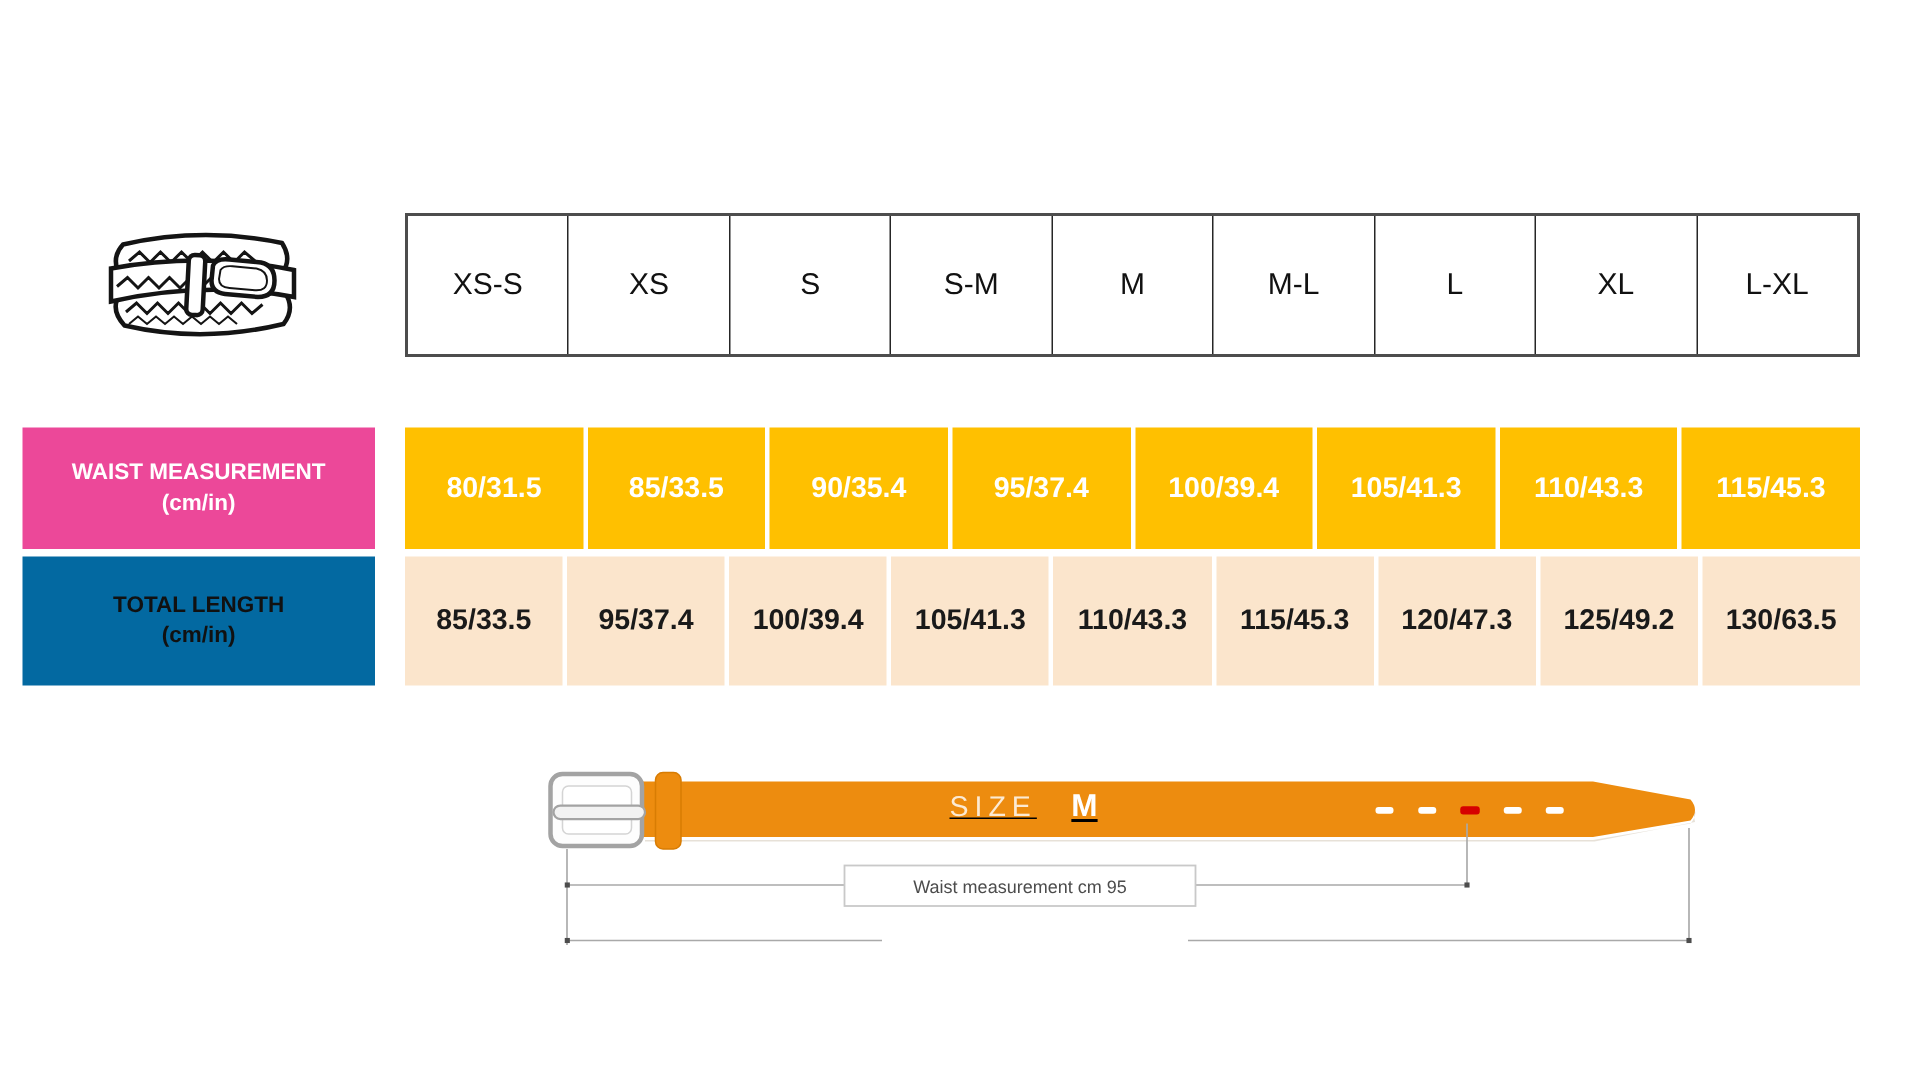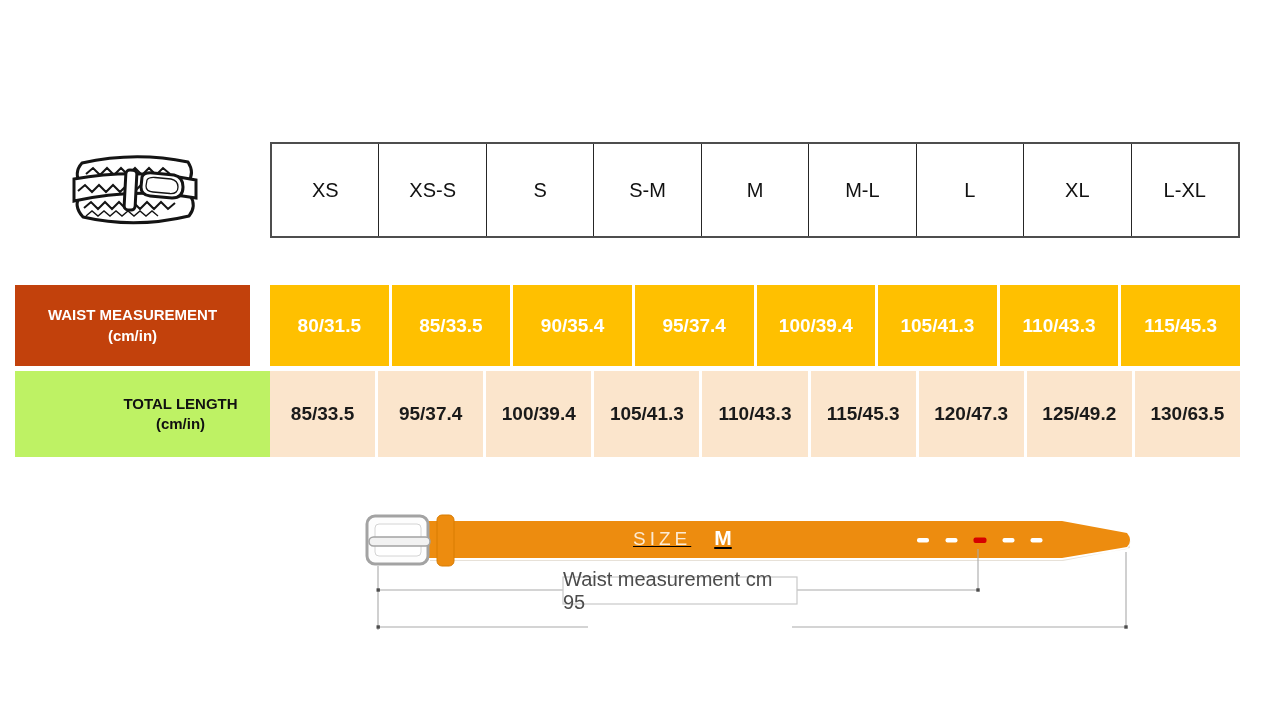--- a/index.html
+++ b/index.html
@@ -12,40 +12,40 @@
   
   .size-header{position:absolute;left:270px;top:142px;width:970px;height:96px;
                display:flex;border:2px solid #4d4d4d;box-sizing:border-box;background:#fff;}
   .size-header .hcell{flex:1;display:flex;align-items:center;justify-content:center;
                font-size:20px;color:#111;border-right:1.5px solid #262626;box-sizing:border-box;}
   .size-header .hcell:last-child{border-right:none;}
 
   
   .rowlabel{position:absolute;left:15px;width:235px;display:flex;flex-direction:column;
             align-items:center;justify-content:center;font-weight:bold;font-size:15px;line-height:1.35;}
-  .rowlabel.waist{top:285px;height:81px;background:#c2410c;color:#fff;align-items:center;}
-  .rowlabel.length{top:371px;height:86px;background:#bef264;color:#111;padding-left:48px;}
+  .rowlabel.waist{top:285px;height:81px;background:#ec4899;color:#fff;align-items:center;}
+  .rowlabel.length{top:371px;height:86px;background:#0369a1;color:#111;}
 
   
   .datarow{position:absolute;left:270px;width:970px;display:flex;gap:3px;}
   .datarow.waist{top:285px;height:81px;}
   .datarow.length{top:371px;height:86px;}
   .datarow .dcell{flex:1;display:flex;align-items:center;justify-content:center;
                   font-weight:bold;font-size:19px;}
   .datarow.waist .dcell{background:#ffc000;color:#fff;}
   .datarow.length .dcell{background:#fbe5cc;color:#1a1a1a;}
 
   
   .diagram-svg{position:absolute;left:0;top:0;width:1280px;height:720px;}
   .size-tag{position:absolute;left:633px;top:526px;display:flex;align-items:baseline;gap:23px;text-decoration:underline;}
   .size-word{font-size:19px;letter-spacing:4px;color:rgba(255,255,255,0.82);}
   .size-value{font-size:21px;font-weight:bold;color:#fff;}
   .waist-note{position:absolute;left:563px;top:577px;width:234px;height:27px;
               display:flex;align-items:center;justify-content:center;
-              font-size:20px;color:#4c4c4c;}
+              font-size:12px;color:#4c4c4c;}
   .length-note{position:absolute;left:550px;top:616px;width:290px;text-align:center;
               font-size:16px;color:#4c4c4c;}
 </style>
 </head>
 <body>
 
 <div class="canvas">
 
   <svg class="belt-photo" viewBox="0 0 142 92">
 
@@ -59,22 +59,22 @@
     <path d="M10,33 Q71,22 132,34 L132,52 Q71,41 10,55 Z" fill="#fff" stroke="#141414" stroke-width="3"></path>
     <path d="M14,45 l7,-6 7,7 7,-7 7,7 7,-7 7,7 7,-7 7,7 7,-7 7,7 7,-7 7,7 7,-7 7,7 7,-6" fill="none" stroke="#141414" stroke-width="2"></path>
 
     <rect x="61" y="24" width="11" height="40" rx="4" transform="rotate(3 66 44)" fill="#fff" stroke="#141414" stroke-width="3"></rect>
 
     <path d="M78,31 Q80,26 89,27 L110,29 Q119,31 119,41 Q119,52 108,52 L86,50 Q77,49 77,41 Z" fill="#fff" stroke="#141414" stroke-width="3"></path>
     <path d="M83,34 Q85,31 91,31.5 L107,33 Q114,34.5 114,41 Q114,48 106,47.5 L89,46 Q82,45.5 82,40 Z" fill="none" stroke="#141414" stroke-width="1.3"></path>
   </svg>
 
   <div class="size-header">
+    <div class="hcell">XS-S</div>
     <div class="hcell">XS</div>
-    <div class="hcell">XS-S</div>
     <div class="hcell">S</div>
     <div class="hcell">S-M</div>
     <div class="hcell">M</div>
     <div class="hcell">M-L</div>
     <div class="hcell">L</div>
     <div class="hcell">XL</div>
     <div class="hcell">L-XL</div>
   </div>
 
   <div class="rowlabel waist">

